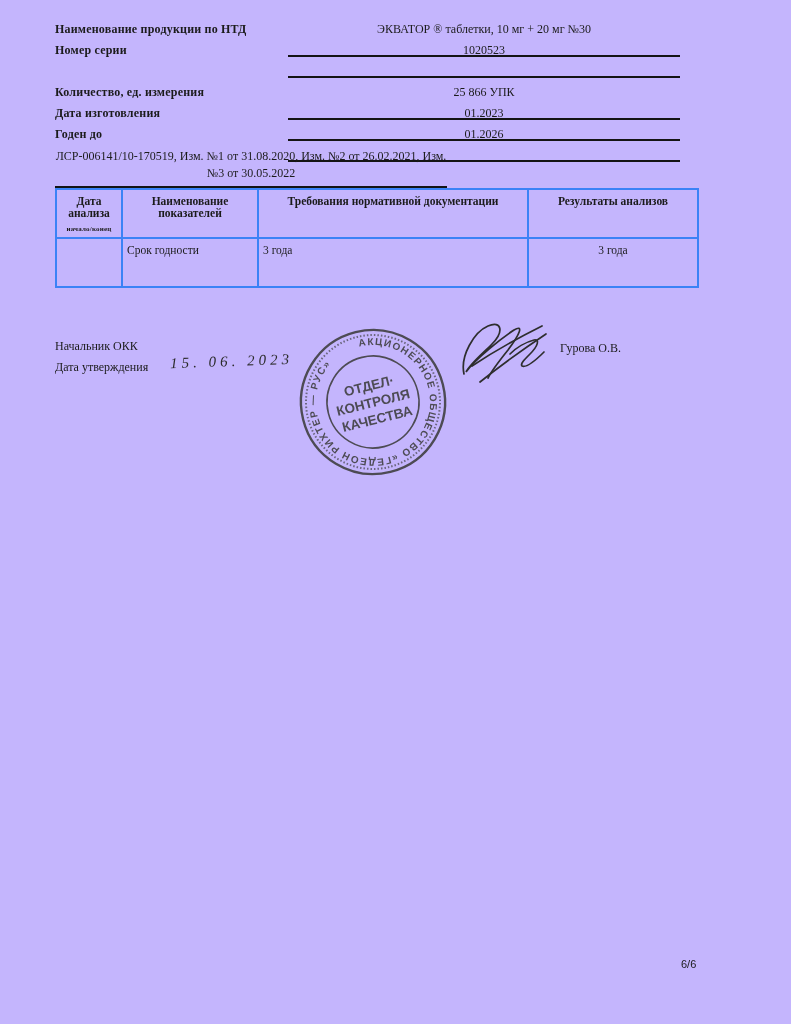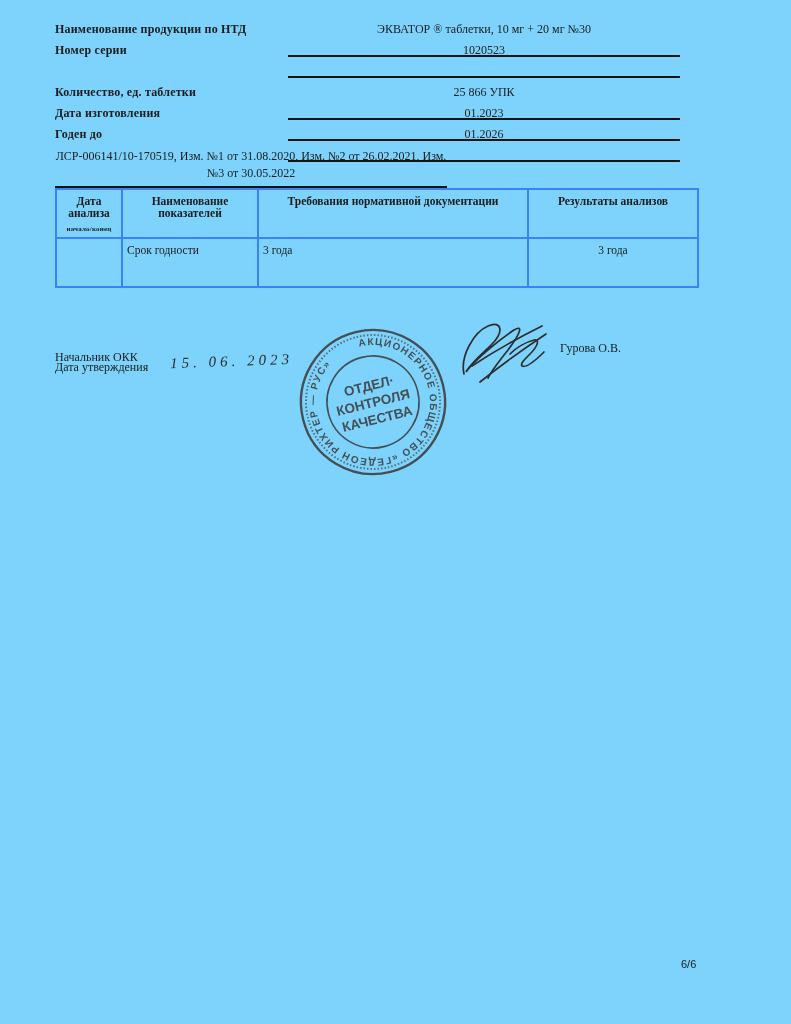--- a/index.html
+++ b/index.html
@@ -1,19 +1,19 @@
 <!DOCTYPE html>
 <html lang="ru"><head>
 <meta charset="utf-8">
 <style>
   html,body{margin:0;padding:0;background:#ffffff;}
   .page{
     position:relative;
     width:791px;height:1024px;
-    background:#7dd3fc;
+    background:#c4b5fd;
     font-family:"Liberation Serif","DejaVu Serif",serif;
     color:#1b1b1b;
     overflow:hidden;
   }
   
   .fields{position:absolute;top:22px;left:0;width:791px;}
   .field-row{display:flex;align-items:flex-start;height:21px;padding-left:55px;}
   .field-row.tall{height:42px;}
   .field-label{
     width:233px;flex:none;
@@ -49,21 +49,21 @@
   .th-sub{font-size:7px;font-weight:bold;letter-spacing:.2px;margin-top:6px;}
   .cell-indicator{text-align:left;padding-left:9px;}
   .cell-requirement{text-align:left;padding-left:12px;}
   .cell-result{text-align:center;}
   
   .conclusion-text{
     position:absolute;top:301px;left:55px;width:612px;
     font-weight:bold;font-size:12.5px;line-height:19px;
     letter-spacing:.1px;
   }
-  .okk-line{position:absolute;top:339px;left:55px;font-size:12px;margin-top:11px;}
+  .okk-line{position:absolute;top:339px;left:55px;font-size:12px;}
   .approval-line{position:absolute;top:360px;left:55px;font-size:12px;}
   .approval-date{
     position:absolute;top:353px;left:170px;
     font-size:15px;font-style:italic;
     letter-spacing:4px;color:#2c2c2c;
     transform:rotate(-2deg);
   }
   .signer-name{position:absolute;top:341px;left:560px;font-size:12px;}
   
   .stamp{
@@ -87,21 +87,21 @@
       <div class="field-label">Наименование продукции по НТД</div>
       <div class="field-value">ЭКВАТОР ® таблетки, 10 мг + 20 мг №30</div>
     </div>
     <div class="field-row">
       <div class="field-label">Номер серии</div>
       <div class="field-value">1020523</div>
     </div>
     <div class="field-row">
     </div>
     <div class="field-row">
-      <div class="field-label">Количество, ед. таблетки</div>
+      <div class="field-label">Количество, ед. измерения</div>
       <div class="field-value">25 866 УПК</div>
     </div>
     <div class="field-row">
       <div class="field-label">Дата изготовления</div>
       <div class="field-value">01.2023</div>
     </div>
     <div class="field-row">
       <div class="field-label">Годен до</div>
       <div class="field-value">01.2026</div>
     </div>

